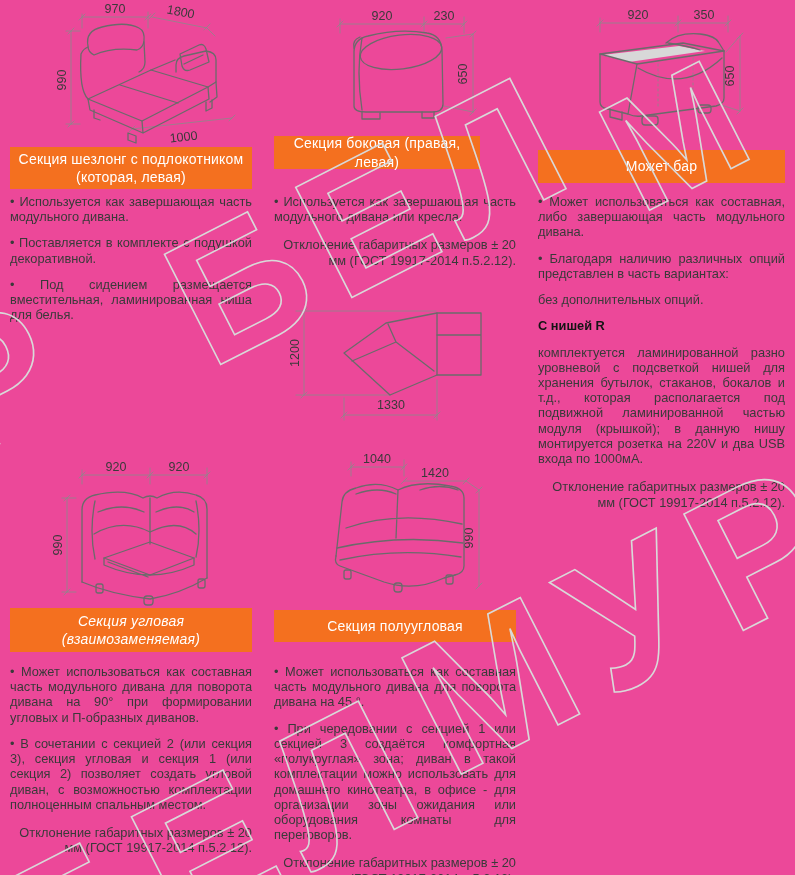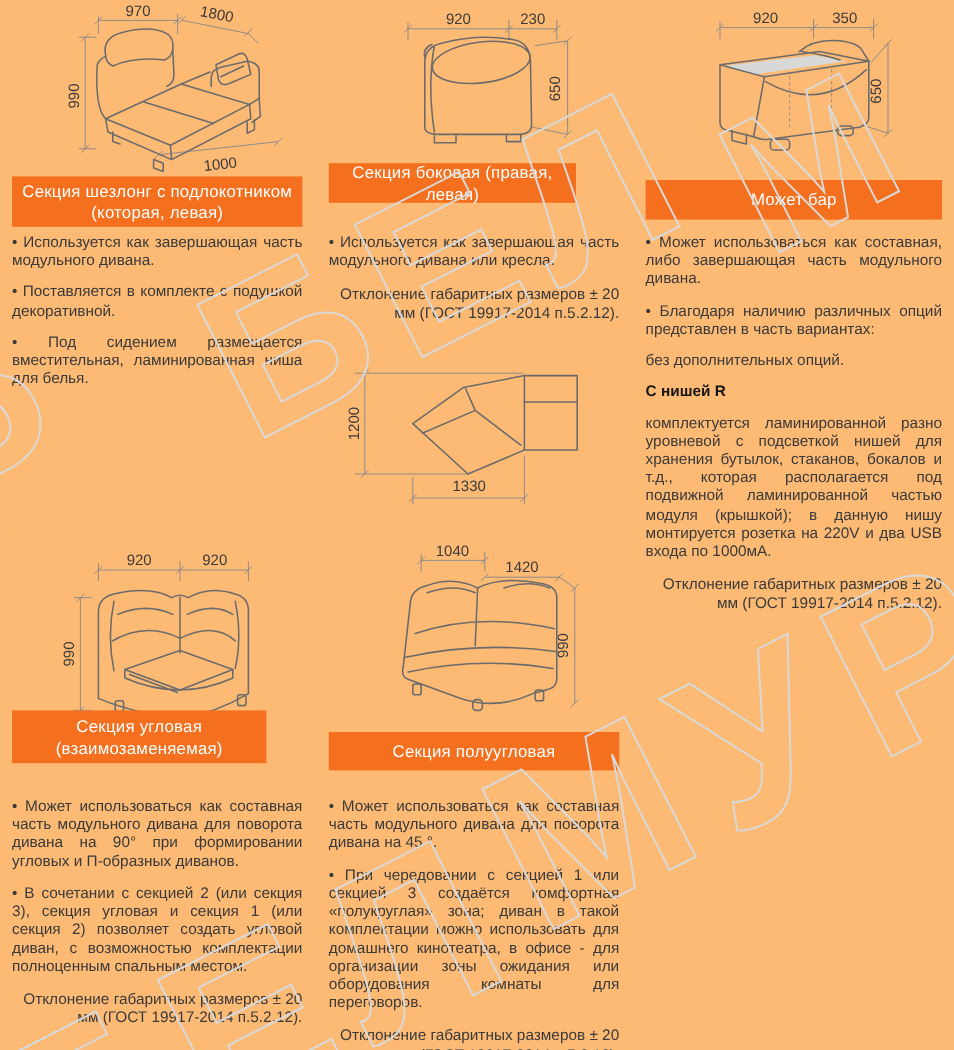--- a/index.html
+++ b/index.html
@@ -1,16 +1,16 @@
 <!DOCTYPE html>
 <html><head>
 <meta charset="utf-8">
 <style>
   html,body{margin:0;padding:0;background:#ffffff;}
-  #page{position:relative;width:795px;height:875px;background:#fdba74;overflow:hidden;
+  #page{position:relative;width:795px;height:875px;background:#ec4899;overflow:hidden;
         font-family:"Liberation Sans","DejaVu Sans",sans-serif;color:#383838;}
   .abs{position:absolute;}
   
   .hdr{background:#f4701f;color:#ffffff;display:flex;flex-direction:column;justify-content:center;
        align-items:center;text-align:center;font-size:14px;line-height:1.32;letter-spacing:.2px;}
   
   .txt{font-size:12.8px;line-height:1.19;color:#3a3a3a;}
   .txt p{margin:0 0 11px 0;text-align:justify;}
   .txt p.bullet::before{content:"\2022  ";}
   .txt p.note{text-align:right;margin-top:13px;margin-bottom:0;}
@@ -81,21 +81,21 @@
     <path class="ln" d="M84,88 Q112,72 140,86 Q168,72 186,88"></path>
     <path class="ln" d="M88,66 Q112,56 134,66 M146,66 Q168,56 184,66"></path>
     <path class="ln" d="M140,52 V98"></path>
     <path class="ln" d="M94,112 L140,96 L184,112 L140,129 Z"></path>
     <path class="ln" d="M94,112 L94,119 Q140,139 184,119 L184,112 M98,116 L138,131"></path>
     <rect class="ln" x="86" y="138" width="7" height="9" rx="2"></rect>
     <rect class="ln" x="134" y="150" width="9" height="9" rx="3"></rect>
     <rect class="ln" x="188" y="133" width="7" height="9" rx="2"></rect>
   </svg>
 
-  <div class="abs content hdr" style="left:10px;top:592px;width:212px;height:44px;">
+  <div class="abs content hdr" style="left:10px;top:608px;width:242px;height:44px;font-style:italic;">
     <div>Секция угловая</div>
     <div>(взаимозаменяемая)</div>
   </div>
 
   <div class="abs content txt" style="left:10px;top:664px;width:242px;">
     <p class="bullet">Может использоваться как составная часть модульного дивана для поворота дивана на 90° при формировании угловых и П-образных диванов.</p>
     <p class="bullet">В сочетании с секцией 2 (или секция 3), секция угловая и секция 1 (или секция 2) позволяет создать угловой диван, с возможностью комплектации полноценным спальным местом.</p>
     <p class="note">Отклонение габаритных размеров ± 20 мм (ГОСТ 19917-2014 п.5.2.12).</p>
   </div>
 

